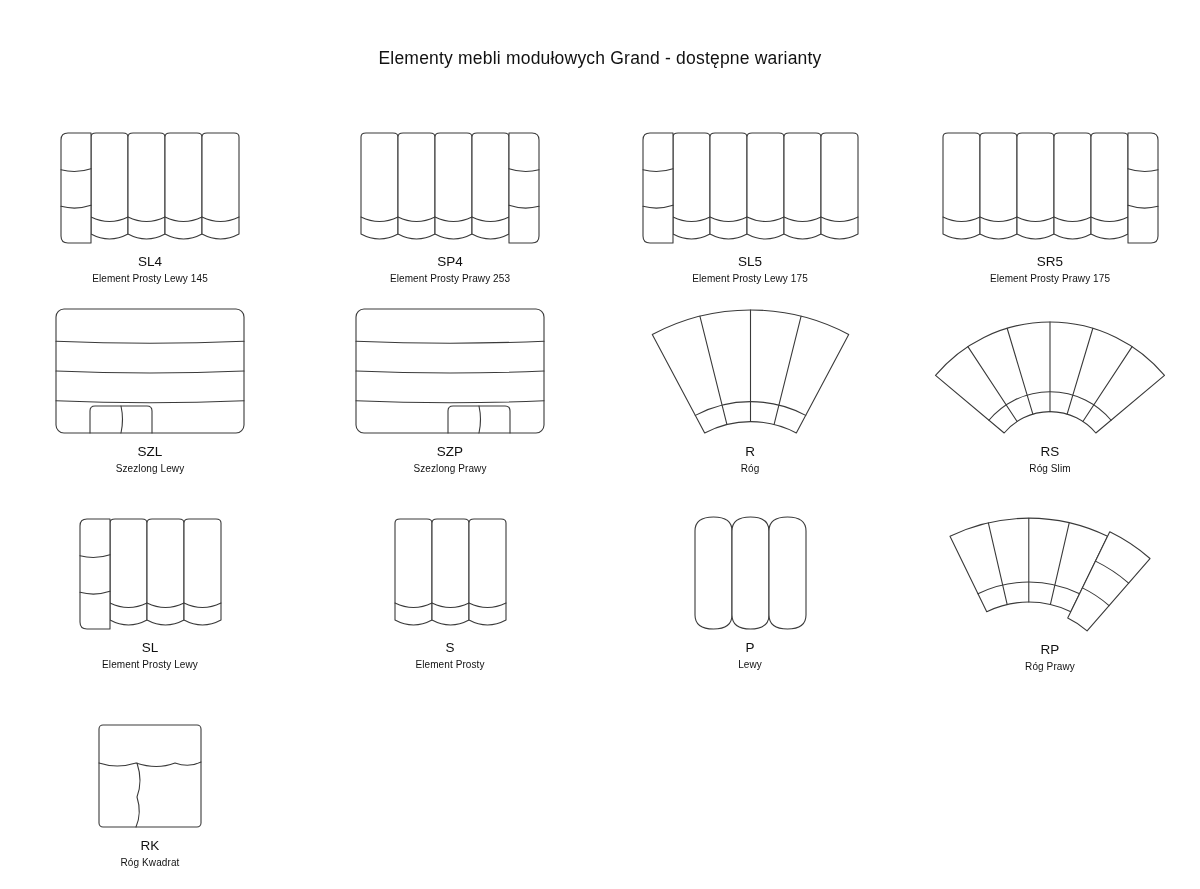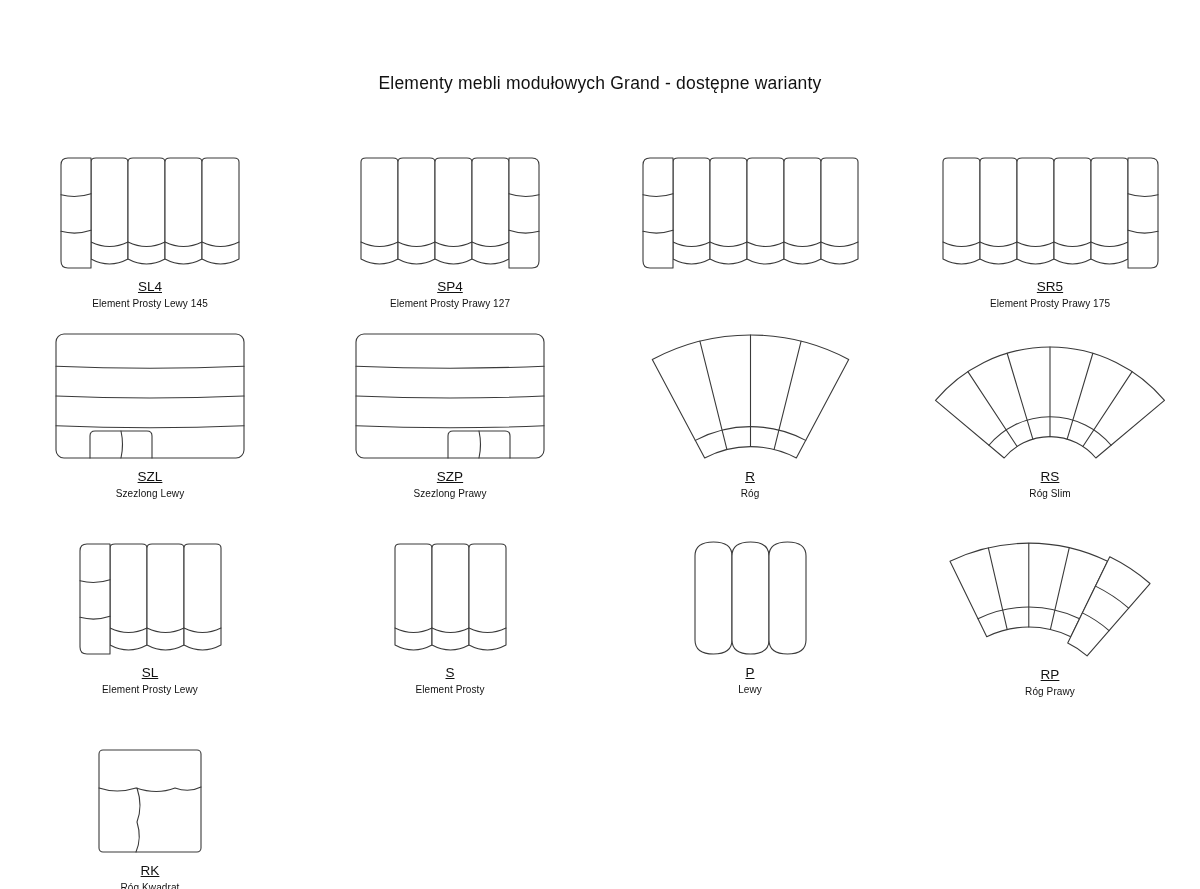--- a/index.html
+++ b/index.html
@@ -2,37 +2,37 @@
 <html><head>
 <meta charset="utf-8">
 <style>
   html,body{margin:0;padding:0;background:#ffffff;}
   body{
     width:1200px;height:889px;overflow:hidden;
     font-family:"Liberation Sans",sans-serif;color:#111111;
   }
   .title{
     text-align:center;font-size:17.5px;font-weight:400;margin:0;
-    padding-top:73px;letter-spacing:.2px;
+    padding-top:48px;letter-spacing:.2px;
   }
   #modules-grid{
     display:grid;
     grid-template-columns:repeat(4,1fr);
     grid-template-rows:176px 208px 196px 170px;
     margin-top:58px;
   }
   .module{margin:0;display:flex;flex-direction:column;align-items:center;}
   .drawing{display:flex;align-items:flex-end;justify-content:center;}
   .row1 .drawing{height:118px;}
   .row2 .drawing{height:132px;}
   .row3 .drawing{height:120px;}
   .row4 .drawing{height:122px;}
   .drawing svg{display:block;}
   figcaption{text-align:center;}
-  .code{font-size:13.5px;font-weight:400;margin-top:9px;text-decoration:underline;}
+  .code{font-size:13.5px;font-weight:400;margin-top:9px;}
   .desc{font-size:10px;font-weight:400;margin-top:4px;letter-spacing:.1px;}
 </style>
 </head>
 <body>
 
 <h1 class="title">Elementy mebli modułowych Grand - dostępne warianty</h1>
 
 <div id="modules-grid">
     <figure class="module row1">
       <div class="drawing">
@@ -66,41 +66,45 @@
           <path fill="none" d="M 76 86 Q 94.5 95 113 86"></path>
           <path d="M 113 103 L 113 6 Q 113 2 118 2 L 145 2 Q 150 2 150 6 L 150 103 Q 131.5 113 113 103 Z"></path>
           <path fill="none" d="M 113 86 Q 131.5 95 150 86"></path>
           <path d="M 150 2 L 173 2 Q 180 2 180 9 L 180 105 Q 180 112 173 112 L 150 112 Z"></path>
           <path fill="none" d="M 180 38.7 Q 165 42.7 150 37.7"></path>
           <path fill="none" d="M 180 75.3 Q 165 79.3 150 74.3"></path>
         </svg>
       </div>
       <figcaption>
         <div class="code">SP4</div>
-        <div class="desc">Element Prosty Prawy 127</div>
+        <div class="desc">Element Prosty Prawy 253</div>
       </figcaption>
     </figure>
     <figure class="module row1">
       <div class="drawing">
         <svg width="219" height="114" viewBox="0 0 219 114" fill="#ffffff" stroke="#3a3a3a" stroke-width="1.1" stroke-linecap="round" stroke-linejoin="round">
           <path d="M 32 103 L 32 6 Q 32 2 37 2 L 64 2 Q 69 2 69 6 L 69 103 Q 50.5 113 32 103 Z"></path>
           <path fill="none" d="M 32 86 Q 50.5 95 69 86"></path>
           <path d="M 69 103 L 69 6 Q 69 2 74 2 L 101 2 Q 106 2 106 6 L 106 103 Q 87.5 113 69 103 Z"></path>
           <path fill="none" d="M 69 86 Q 87.5 95 106 86"></path>
           <path d="M 106 103 L 106 6 Q 106 2 111 2 L 138 2 Q 143 2 143 6 L 143 103 Q 124.5 113 106 103 Z"></path>
           <path fill="none" d="M 106 86 Q 124.5 95 143 86"></path>
           <path d="M 143 103 L 143 6 Q 143 2 148 2 L 175 2 Q 180 2 180 6 L 180 103 Q 161.5 113 143 103 Z"></path>
           <path fill="none" d="M 143 86 Q 161.5 95 180 86"></path>
           <path d="M 180 103 L 180 6 Q 180 2 185 2 L 212 2 Q 217 2 217 6 L 217 103 Q 198.5 113 180 103 Z"></path>
           <path fill="none" d="M 180 86 Q 198.5 95 217 86"></path>
           <path d="M 32 2 L 9 2 Q 2 2 2 9 L 2 105 Q 2 112 9 112 L 32 112 Z"></path>
           <path fill="none" d="M 2 38.7 Q 17 42.7 32 37.7"></path>
           <path fill="none" d="M 2 75.3 Q 17 79.3 32 74.3"></path>
         </svg>
       </div>
+      <figcaption>
+        <div class="code">SL5</div>
+        <div class="desc">Element Prosty Lewy 175</div>
+      </figcaption>
     </figure>
     <figure class="module row1">
       <div class="drawing">
         <svg width="219" height="114" viewBox="0 0 219 114" fill="#ffffff" stroke="#3a3a3a" stroke-width="1.1" stroke-linecap="round" stroke-linejoin="round">
           <path d="M 2 103 L 2 6 Q 2 2 7 2 L 34 2 Q 39 2 39 6 L 39 103 Q 20.5 113 2 103 Z"></path>
           <path fill="none" d="M 2 86 Q 20.5 95 39 86"></path>
           <path d="M 39 103 L 39 6 Q 39 2 44 2 L 71 2 Q 76 2 76 6 L 76 103 Q 57.5 113 39 103 Z"></path>
           <path fill="none" d="M 39 86 Q 57.5 95 76 86"></path>
           <path d="M 76 103 L 76 6 Q 76 2 81 2 L 108 2 Q 113 2 113 6 L 113 103 Q 94.5 113 76 103 Z"></path>
           <path fill="none" d="M 76 86 Q 94.5 95 113 86"></path>

